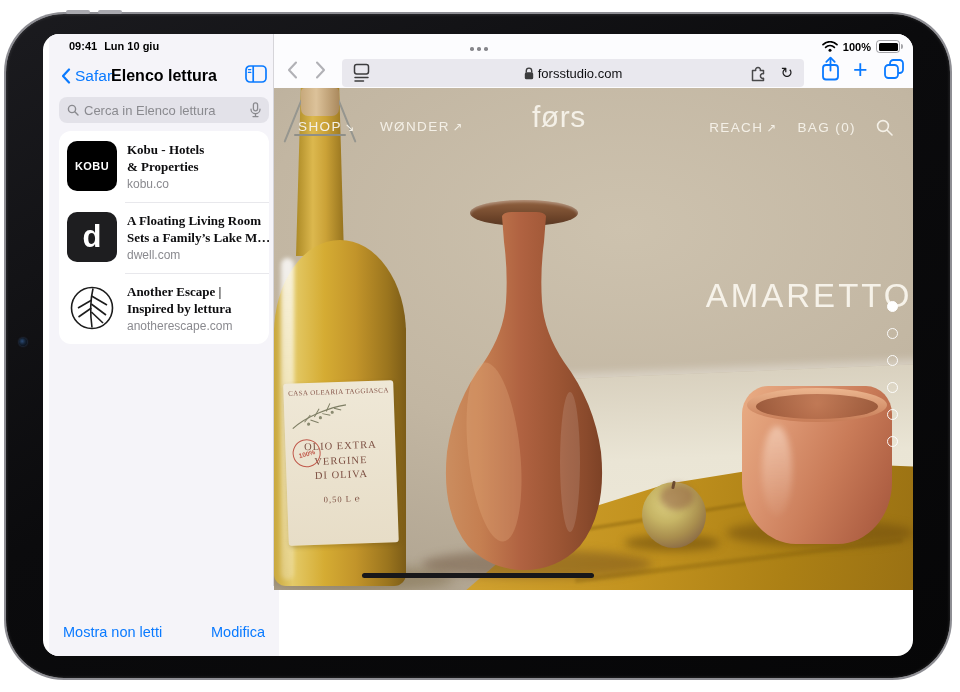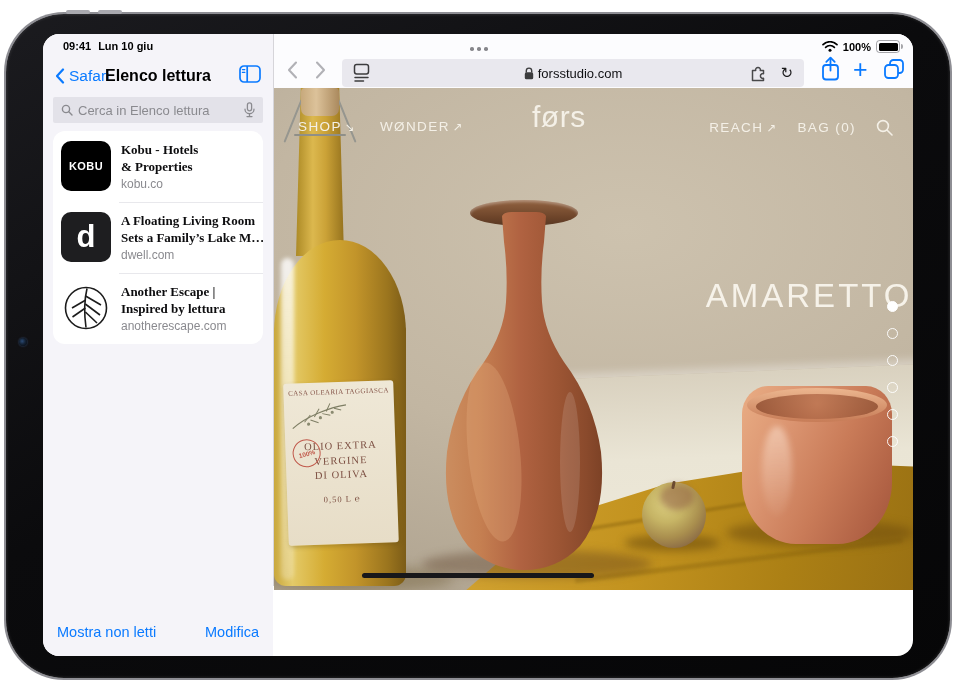--- a/index.html
+++ b/index.html
@@ -10,27 +10,27 @@
   .device{position:absolute;left:6px;top:14px;width:944px;height:664px;border-radius:58px;
     background:linear-gradient(150deg,#1b1b1f 0%,#0b0b0d 45%,#060607 100%);
     box-shadow:0 0 0 2px #8e8e94, inset 0 0 3px 1px rgba(255,255,255,.10);}
   .vol-btn{position:absolute;top:-4px;height:4px;border-radius:2px;background:#a9a9af;}
   .vol-1{left:60px;width:24px;} .vol-2{left:92px;width:24px;}
   .camera{position:absolute;left:13px;top:324px;width:8px;height:8px;border-radius:50%;
     background:radial-gradient(circle at 40% 40%,#2b4a74 0%,#142234 45%,#05060a 100%);box-shadow:0 0 2px rgba(90,130,200,.6);}
   .screen{position:absolute;left:37px;top:20px;width:870px;height:622px;border-radius:16px;overflow:hidden;background:#fff;}
 
   
-  .sidebar{position:absolute;left:0;top:0;width:230px;height:100%;background:#f5f4f9;}
+  .sidebar{position:absolute;left:6px;top:0;width:230px;height:100%;background:#f5f4f9;}
   .status-left{position:absolute;left:20px;top:6px;font-size:11px;color:#000;display:flex;gap:7px;}
   .status-left .t{font-weight:700;} .status-left .d{font-weight:600;}
   .sb-back{position:absolute;left:12px;top:33px;display:flex;align-items:center;gap:4px;color:#0a7aff;font-size:15.5px;cursor:default;}
   .sb-title{position:absolute;top:33px;left:0;width:100%;text-align:center;font-size:16px;font-weight:700;color:#000;}
   .sb-toggle{position:absolute;right:12px;top:31px;width:22px;height:18px;}
-  .search{position:absolute;left:10px;top:63px;width:210px;height:26px;background:#e3e2e9;border-radius:2px;box-sizing:border-box;display:flex;align-items:center;padding:0 8px;gap:5px;}
+  .search{position:absolute;left:10px;top:63px;width:210px;height:26px;background:#e3e2e9;border-radius:8px;box-sizing:border-box;display:flex;align-items:center;padding:0 8px;gap:5px;}
   .search input{flex:1;min-width:0;background:transparent;border:none;outline:none;font-size:13px;color:#1c1c1e;font-family:inherit;padding:0;}
   .search input::placeholder{color:#8a8a8f;}
   .rl-card{position:absolute;left:10px;top:97px;width:210px;border-radius:12px;background:#fff;overflow:hidden;}
   .rl-item{display:flex;padding:10px 6px 11px 8px;position:relative;cursor:default;}
   .rl-item + .rl-item::before{content:"";position:absolute;left:66px;right:0;top:0;height:1px;background:#e8e8ec;}
   .rl-fav{width:50px;height:50px;border-radius:10px;flex:none;display:flex;align-items:center;justify-content:center;overflow:hidden;}
   .fav-kobu{background:#000;color:#fff;font-weight:700;font-size:11px;letter-spacing:.4px;}
   .fav-dwell{background:#1e1e20;color:#fff;font-weight:700;font-size:31px;line-height:46px;}
   .fav-leaf{background:#fff;}
   .rl-text{margin-left:10px;padding-top:1px;min-width:0;}

